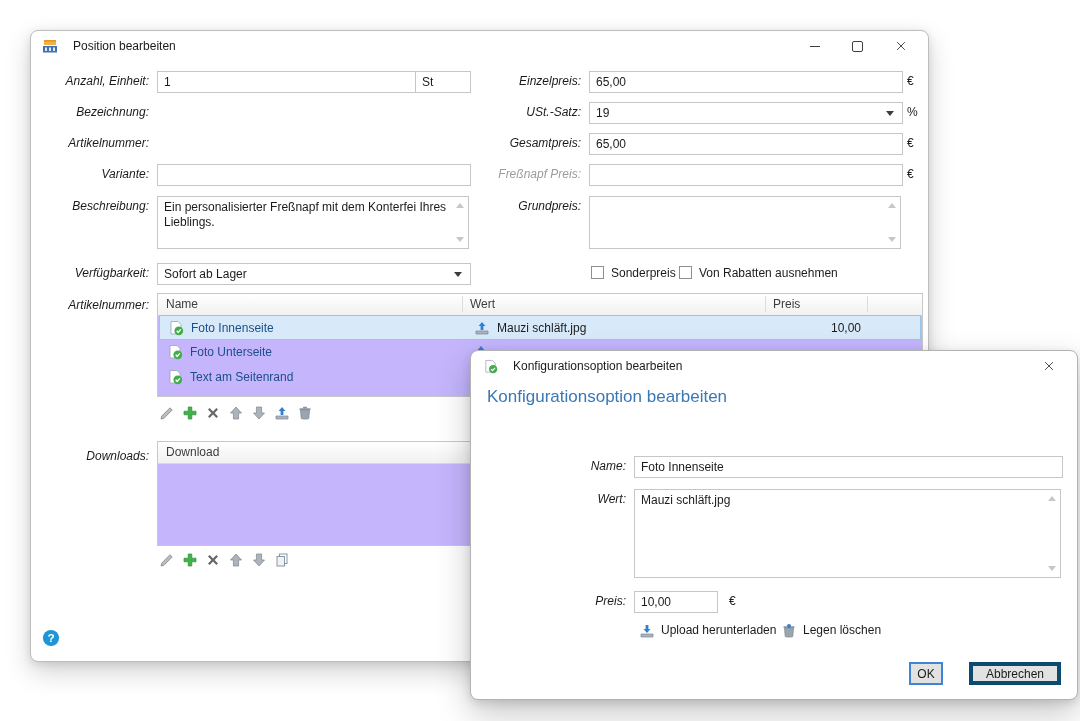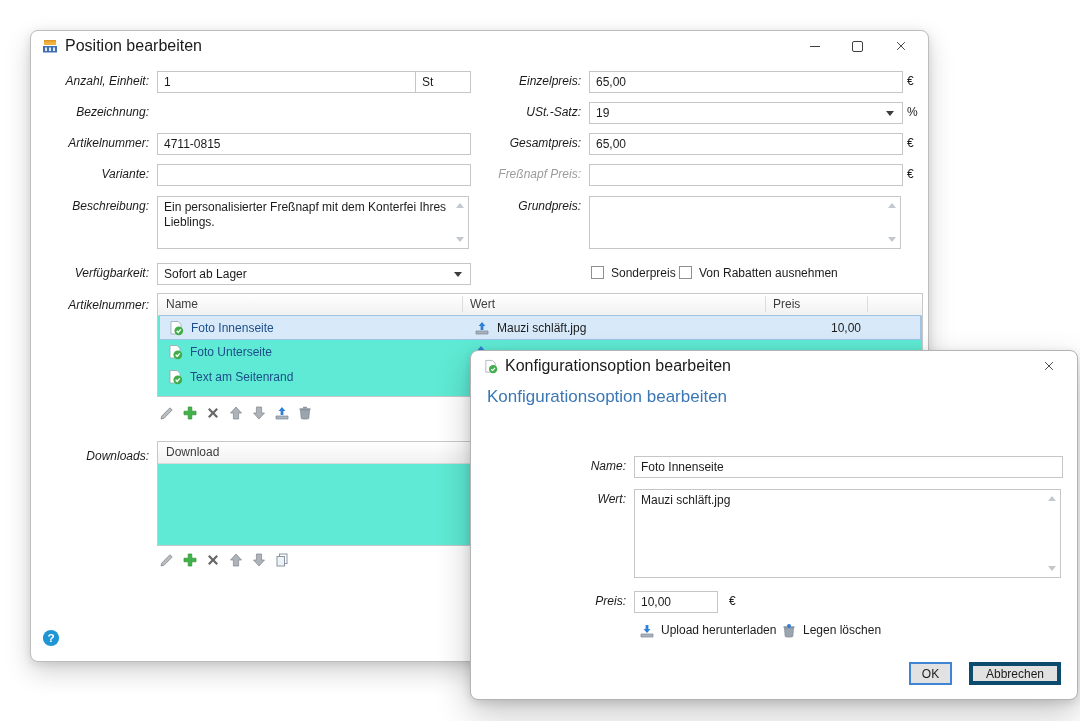--- a/index.html
+++ b/index.html
@@ -15,21 +15,21 @@
     background:#fff; border:1px solid #bdbdbd; border-radius:8px;
     box-shadow:0 10px 26px rgba(0,0,0,.18), 0 2px 8px rgba(0,0,0,.10);
   }
   .dlg {
     position:absolute; left:470px; top:350px; width:606px; height:348px;
     background:#fff; border:1px solid #b3b3b3; border-radius:8px;
     box-shadow:0 14px 34px rgba(0,0,0,.22), 0 3px 10px rgba(0,0,0,.12);
     z-index:10;
   }
   .titlebar { position:absolute; left:0; top:0; right:0; height:30px; display:flex; align-items:center; padding-left:11px; box-sizing:border-box; }
-  .tb-title { margin-left:7px; font-size:16px; color:#1b1b1b; }
+  .tb-title { margin-left:15px; font-size:12px; color:#1b1b1b; }
   .winbtns { position:absolute; right:6px; top:0; height:30px; display:flex; }
   .wbtn { width:43px; height:30px; display:flex; align-items:center; justify-content:center; }
   .glyph-min { width:10px; height:1px; background:#404040; }
   .glyph-max { width:9px; height:9px; border:1px solid #404040; border-radius:2px; }
 
   .lbl { position:absolute; width:110px; text-align:right; white-space:nowrap;font-style:italic; }
   .lbl.muted { color:#9b9b9b; }
   .fld {
     position:absolute; height:20px; box-sizing:content-box;
     border:1px solid #c6c6c6; background:#fff; padding:0 6px;
@@ -41,21 +41,21 @@
   }
   .sa-up { position:absolute; right:4px; top:6px; width:0; height:0;
     border-left:4px solid transparent; border-right:4px solid transparent; border-bottom:5px solid #c3c8cd; }
   .sa-dn { position:absolute; right:4px; bottom:6px; width:0; height:0;
     border-left:4px solid transparent; border-right:4px solid transparent; border-top:5px solid #c3c8cd; }
   .caret { position:absolute; right:8px; top:8px; width:0; height:0;
     border-left:4px solid transparent; border-right:4px solid transparent; border-top:5px solid #3c3c3c; }
   .unit { position:absolute; white-space:nowrap; }
   .cb { position:absolute; width:13px; height:13px; border:1px solid #8f8f8f; background:#fff; box-sizing:border-box; }
 
-  .tbl { position:absolute; border:1px solid #c8c8c8; background:#5eead4; box-sizing:border-box; }
+  .tbl { position:absolute; border:1px solid #c8c8c8; background:#c4b5fd; box-sizing:border-box; }
   .thead { position:absolute; left:0; top:0; right:0; height:21px;
     background:linear-gradient(#ffffff,#f1f1f1); border-bottom:1px solid #d9d9d9; }
   .th { position:absolute; top:3px; color:#3d3d3d; white-space:nowrap; }
   .thsep { position:absolute; top:2px; width:1px; height:16px; background:#dcdcdc; }
   .trow { position:absolute; left:1px; right:1px; height:25px; }
   .trow.sel { background:#d8eafa; border:1px solid #9dc3e6; box-sizing:border-box; }
   .cname { position:absolute; left:8px; top:4px; display:flex; align-items:center; gap:7px; color:#1d4e89; white-space:nowrap; }
   .cwert { position:absolute; left:314px; top:4px; display:flex; align-items:center; gap:7px; white-space:nowrap; }
   .cpreis { position:absolute; left:607px; top:5px; width:94px; text-align:right; white-space:nowrap; }
 
@@ -104,21 +104,20 @@
     </div>
   </div>
 
   <div class="lbl" style="left:8px;top:43px">Anzahl, Einheit:</div>
   <div class="fld" style="left:126px;top:40px;width:246px">1</div>
   <div class="fld" style="left:384px;top:40px;width:42px">St</div>
 
   <div class="lbl" style="left:8px;top:74px">Bezeichnung:</div>
 
   <div class="lbl" style="left:8px;top:105px">Artikelnummer:</div>
-  <div class="fld" style="left:126px;top:102px;width:300px">4711-0815</div>
 
   <div class="lbl" style="left:8px;top:136px">Variante:</div>
   <div class="fld" style="left:126px;top:133px;width:300px"></div>
 
   <div class="lbl" style="left:8px;top:168px">Beschreibung:</div>
   <div class="ta" style="left:126px;top:165px;width:312px;height:53px">
     <span>Ein personalisierter Freßnapf mit dem Konterfei Ihres Lieblings.</span>
     <span class="sa-up"></span>
     <span class="sa-dn"></span>
   </div>
@@ -352,15 +351,15 @@
   </div>
   <div class="dlink" style="left:310px">
     <svg width="16" height="16" viewBox="0 0 16 16">
         <path d="M3.5 5h9l-.7 8.4c-.1.9-7 .9-7.6 0z" fill="#9aa5b0" stroke="#7b8692" stroke-width=".7"></path>
         <rect x="2.5" y="3.2" width="11" height="1.7" rx=".5" fill="#8a95a1"></rect>
         <circle cx="8" cy="3" r="2" fill="#2f7fd6"></circle>
       </svg>
     <span>Legen löschen</span>
   </div>
 
-  <div class="btn primary" style="left:438px;top:311px;width:43px">OK</div>
+  <div class="btn primary" style="left:438px;top:311px;width:34px">OK</div>
   <div class="btn" style="left:498px;top:311px;width:92px">Abbrechen</div>
 </div>
 
 </body></html>

